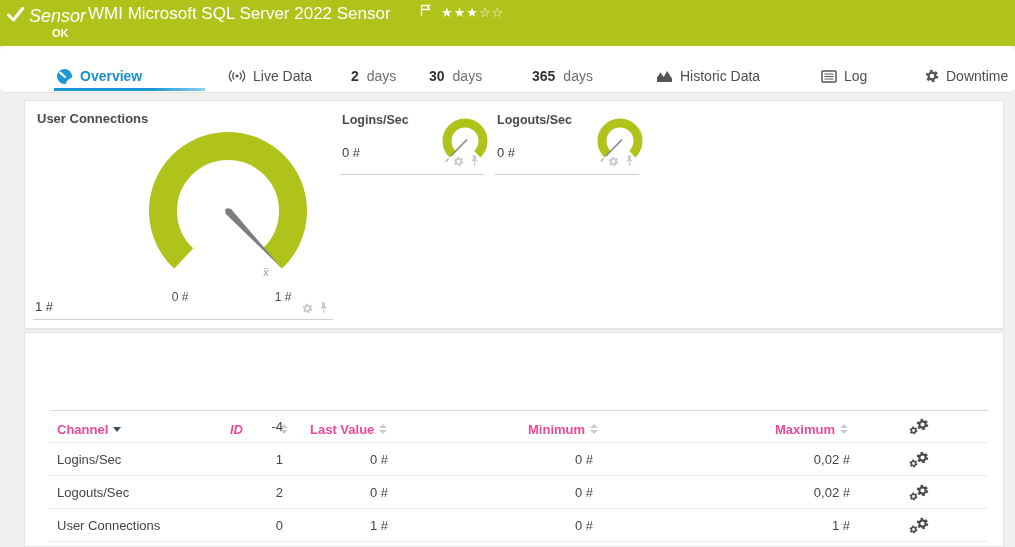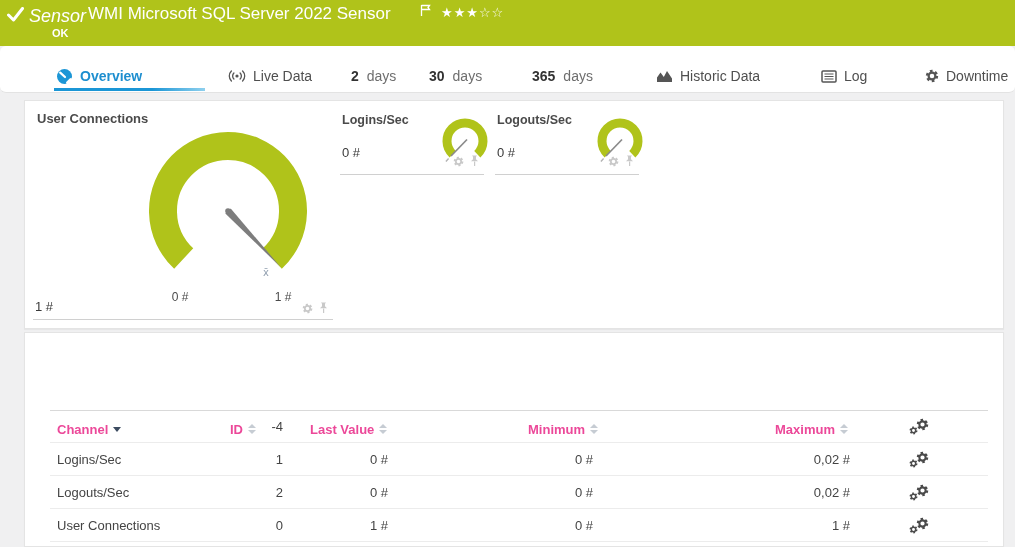--- a/index.html
+++ b/index.html
@@ -33,21 +33,21 @@
   .widget-title { position:absolute; font-size:12.5px; font-weight:bold; color:#4a4a4a; }
   .gauge-value { position:absolute; font-size:13px; color:#3a3a3a; }
   .scale-label { position:absolute; width:40px; text-align:center; font-size:12px; color:#4a4a4a; }
   .avg-label { position:absolute; font-size:10px; color:#93a1b1; font-family:"DejaVu Sans", sans-serif; }
   .widget-line { position:absolute; border-bottom:1px solid #d0d0d0; }
   .widget-icons { position:absolute; display:flex; gap:5px; align-items:center; color:#c9c9c9; }
 
   
   .thead-cell { position:absolute; top:52px; height:16px; display:flex; align-items:center; gap:5px;
                 font-size:13px; font-weight:bold; color:#ec4899;margin-top:36px; }
-  .thead-cell.right { justify-content:flex-start; }
+  .thead-cell.right { justify-content:space-between;font-style:italic; }
   .caret-down { width:0; height:0; border-left:4px solid transparent; border-right:4px solid transparent; border-top:5px solid #3c4b60; }
   .sort { display:inline-flex; flex-direction:column; gap:2px; }
   .sort i { display:block; width:0; height:0; border-left:4px solid transparent; border-right:4px solid transparent; }
   .sort .up { border-bottom:4px solid #c6ccd3; }
   .sort .dn { border-top:4px solid #c6ccd3; }
   .head-sep { position:absolute; left:25px; right:15px; top:77px; border-bottom:1px solid #d9d9d9; }
   .trow { position:absolute; left:0; width:100%; height:33px; line-height:33px; font-size:13px; color:#444; }
   .trow .sep { position:absolute; left:25px; right:15px; bottom:0; border-bottom:1px solid #ececec; }
   .cell { position:absolute; top:0; height:33px; line-height:33px; }
   .c-channel { left:32px; width:160px; }

